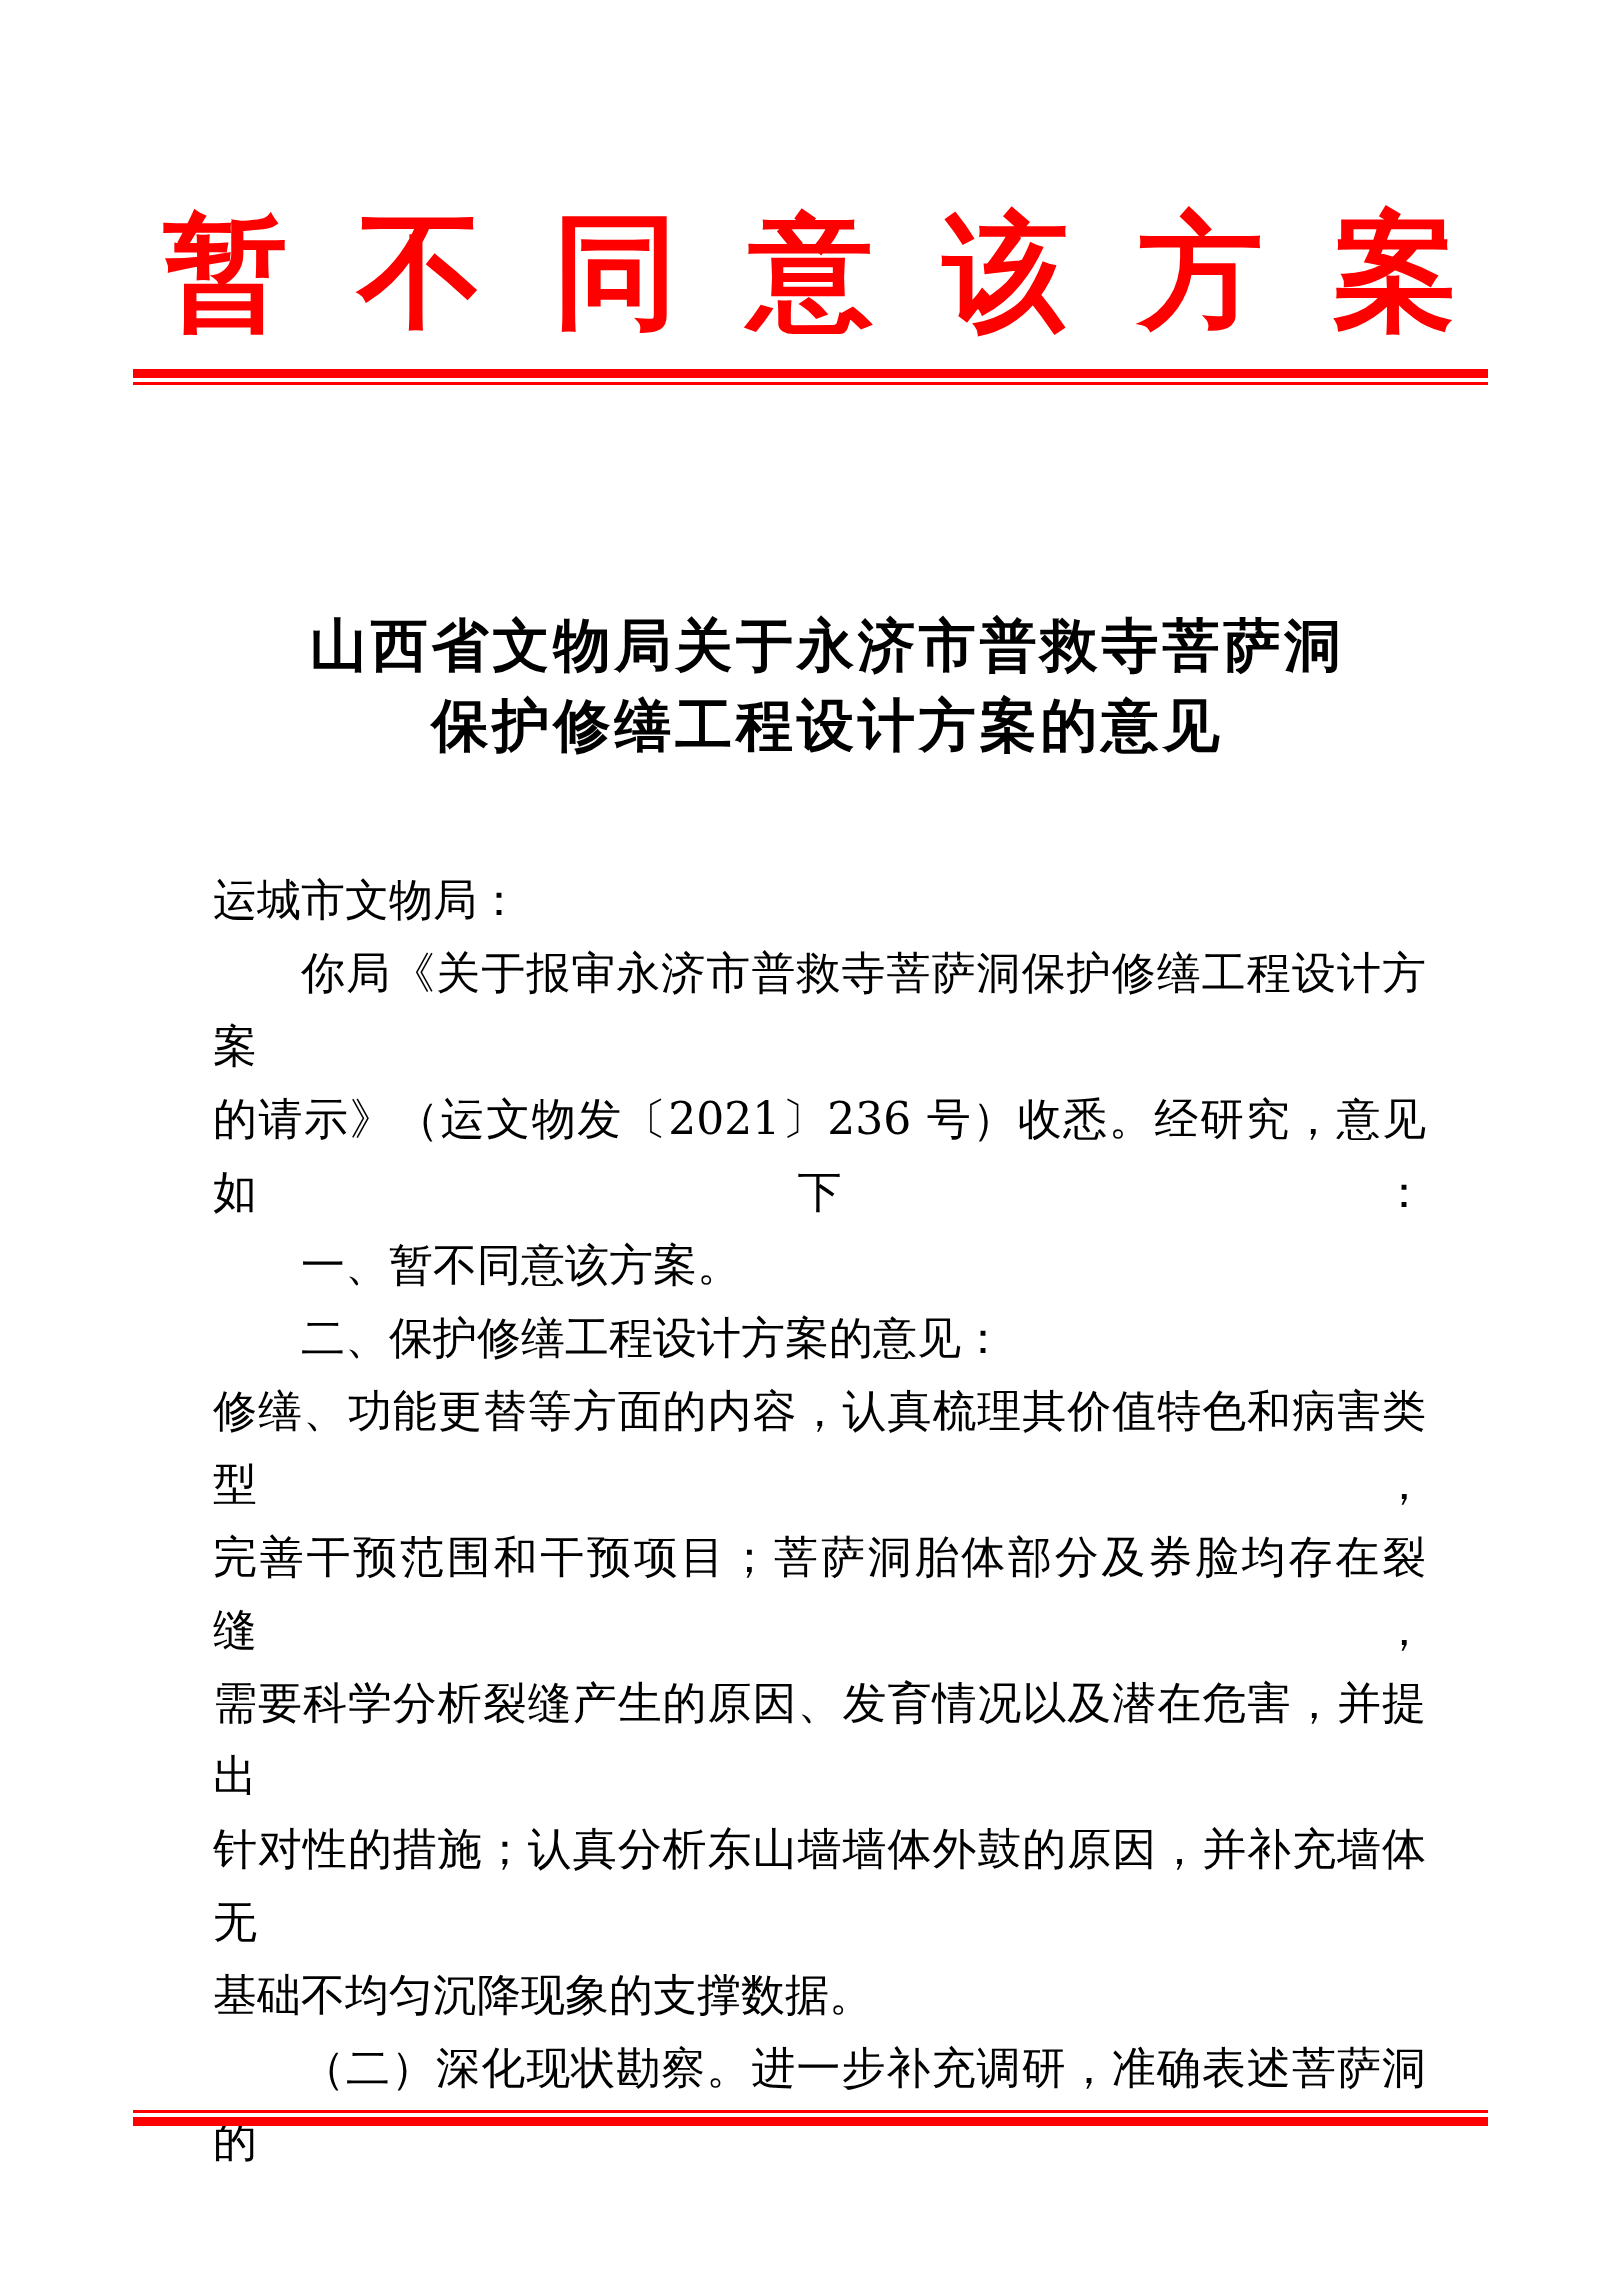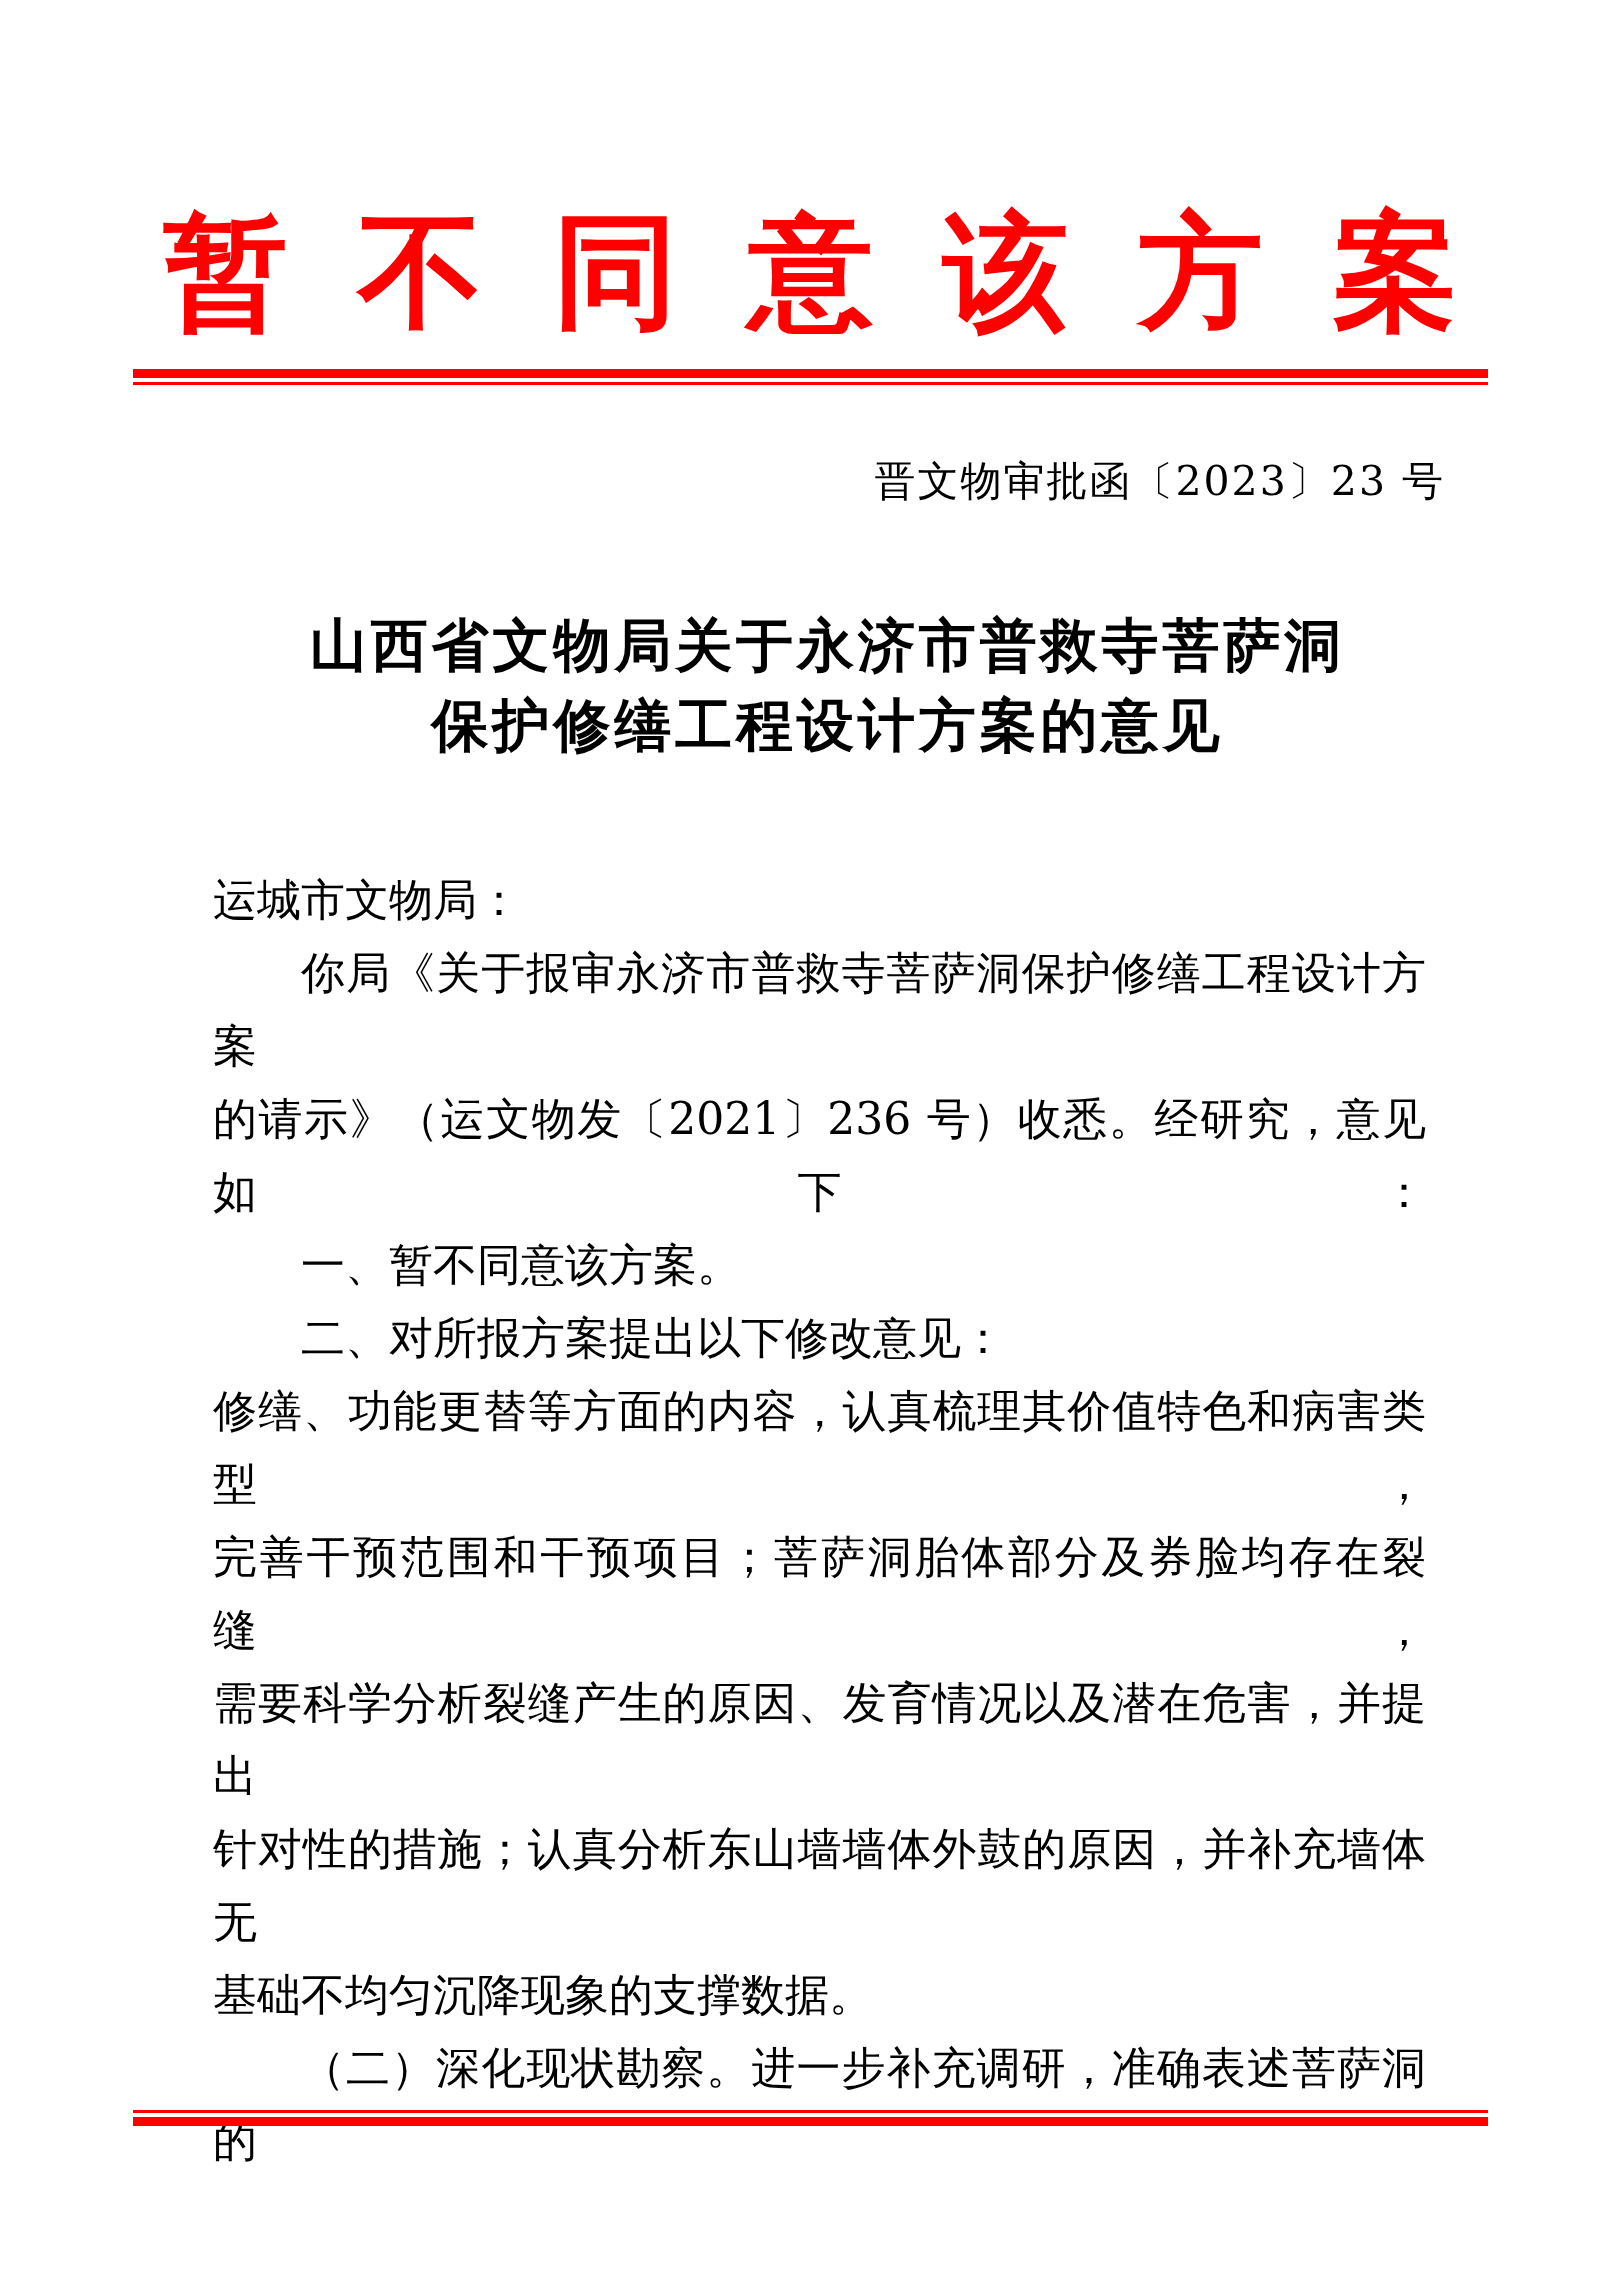--- a/index.html
+++ b/index.html
@@ -93,33 +93,32 @@
 <div class="page">
 
   <div class="agency">暂不同意该方案</div>
 
   <div class="sep sep-top">
     <div class="rule-thick"></div>
     <div class="rule-gap"></div>
     <div class="rule-thin"></div>
   </div>
 
-  <div class="doc-number">晋文物审批函〔2023〕23 号</div>
 
   <div class="title">
     <div>山西省文物局关于永济市普救寺菩萨洞</div>
     <div>保护修缮工程设计方案的意见</div>
   </div>
 
   <div class="body-block" id="body-lines">
       <div class="body-line">运城市文物局：</div>
       <div class="body-line indent fill">你局《关于报审永济市普救寺菩萨洞保护修缮工程设计方案</div>
       <div class="body-line fill">的请示》（运文物发〔2021〕236 号）收悉。经研究，意见如下：</div>
       <div class="body-line indent">一、暂不同意该方案。</div>
-      <div class="body-line indent">二、对所报方案提出以下修改意见：</div>
+      <div class="body-line indent">二、保护修缮工程设计方案的意见：</div>
       <div class="body-line fill">修缮、功能更替等方面的内容，认真梳理其价值特色和病害类型，</div>
       <div class="body-line fill">完善干预范围和干预项目；菩萨洞胎体部分及券脸均存在裂缝，</div>
       <div class="body-line fill">需要科学分析裂缝产生的原因、发育情况以及潜在危害，并提出</div>
       <div class="body-line fill">针对性的措施；认真分析东山墙墙体外鼓的原因，并补充墙体无</div>
       <div class="body-line">基础不均匀沉降现象的支撑数据。</div>
       <div class="body-line indent fill">（二）深化现状勘察。进一步补充调研，准确表述菩萨洞的</div>
     </div>
 
   <div class="sep sep-bottom">
     <div class="rule-thin"></div>

